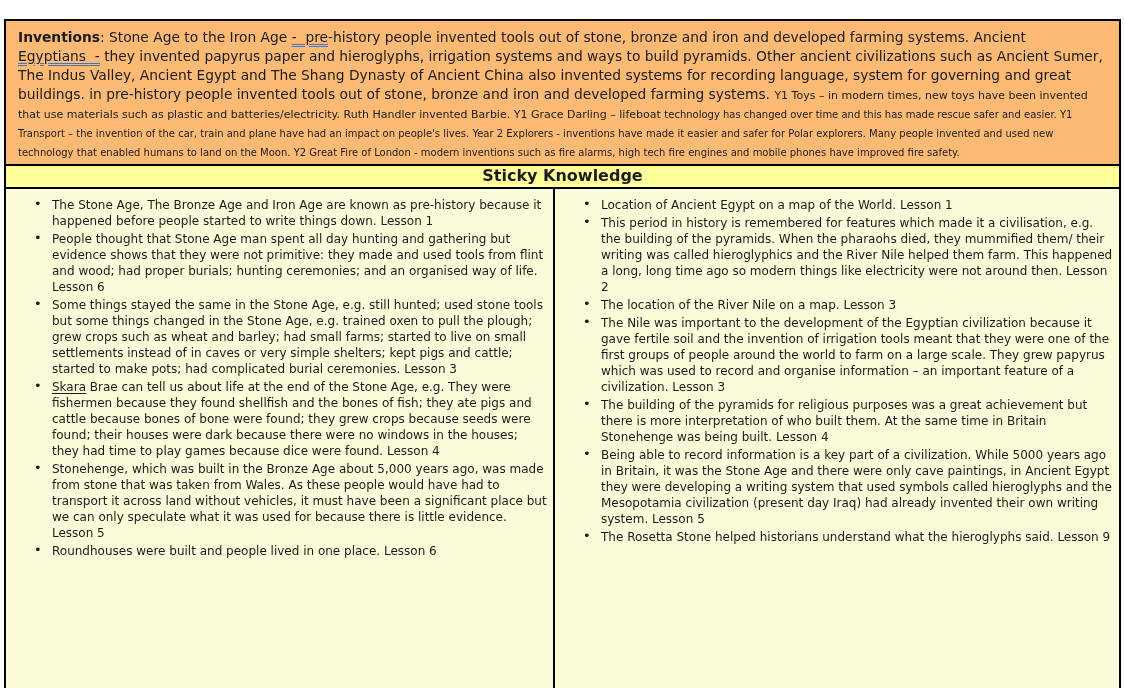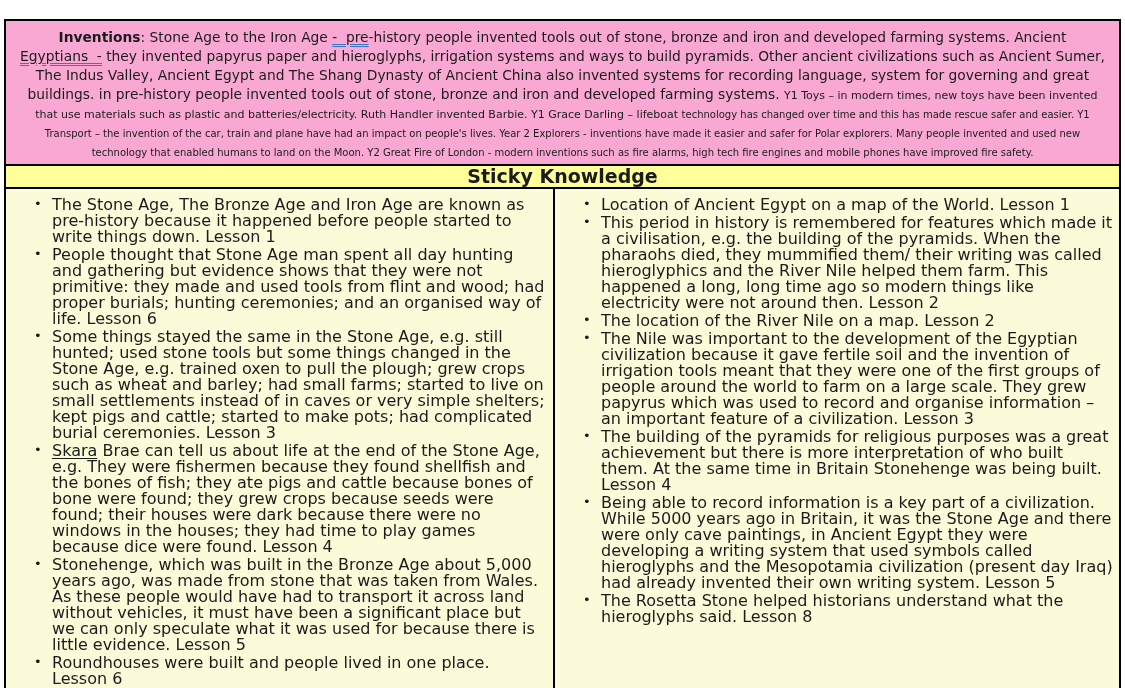--- a/index.html
+++ b/index.html
@@ -3,48 +3,48 @@
 <meta charset="utf-8">
 <style>
   html,body{margin:0;padding:0;}
   body{
     width:1125px;height:688px;background:#ffffff;overflow:hidden;
     font-family:"DejaVu Sans", sans-serif;color:#1b1b1b;position:relative;
   }
   .sheet{position:absolute;left:4px;top:19px;width:1117px;}
   .top-section{
     box-sizing:border-box;width:100%;min-height:114px;
-    border:2px solid #000;background:#f9a8d4;
-    padding:7px 12px 3px 12px;text-align:center;
+    border:2px solid #000;background:#fdba74;
+    padding:7px 12px 3px 12px;
   }
   .top-section p{margin:0;font-size:13.8px;line-height:19px;}
   .bold-lead{font-weight:bold;}
   .grammar{
     text-decoration-line:underline;text-decoration-style:double;
     text-decoration-color:#3b74c9;text-underline-offset:2px;
   }
   .small-a{font-size:11px;line-height:15px;}
   .small-b{font-size:10px;line-height:13.5px;}
   .band{
     box-sizing:border-box;width:100%;
     border:2px solid #000;border-top:none;background:#ffff99;
-    text-align:center;font-weight:bold;font-size:19px;line-height:20px;
+    text-align:center;font-weight:bold;font-size:16px;line-height:20px;
     padding:0 0 1px 0;
   }
   .columns{display:flex;align-items:flex-start;width:100%;}
   .col{
     box-sizing:border-box;background:#fbfbd9;
     border-bottom:2px solid #000;padding:0 6px;
   }
   .col-left{width:549px;border-left:2px solid #000;min-height:516px;}
   .col-right{width:568px;border-left:2px solid #000;border-right:2px solid #000;min-height:521px;}
   ul.bullets{margin:8px 0 0 0;padding:0 0 0 22px;list-style:none;}
   ul.bullets li{
     position:relative;padding-left:18px;margin-bottom:2px;
-    font-size:16px;line-height:16px;text-align:left;
+    font-size:12px;line-height:16px;text-align:left;
   }
   ul.bullets li::before{
     content:"\2022";position:absolute;left:0;top:-1px;font-size:13px;
   }
   .squiggle{
     text-decoration-line:underline;text-decoration-style:wavy;
     text-decoration-color:#d40000;text-decoration-thickness:1px;
     text-underline-offset:2px;
     text-decoration:underline;
   }
@@ -72,22 +72,22 @@
         <li><span class="squiggle">Skara</span> Brae can tell us about life at the end of the Stone Age, e.g. They were fishermen because they found shellfish and the bones of fish; they ate pigs and cattle because bones of bone were found; they grew crops because seeds were found; their houses were dark because there were no windows in the houses; they had time to play games because dice were found. Lesson 4</li>
         <li>Stonehenge, which was built in the Bronze Age about 5,000 years ago, was made from stone that was taken from Wales. As these people would have had to transport it across land without vehicles, it must have been a significant place but we can only speculate what it was used for because there is little evidence. Lesson 5</li>
         <li>Roundhouses were built and people lived in one place. Lesson 6</li>
       </ul>
     </div>
 
     <div class="col col-right">
       <ul class="bullets">
         <li>Location of Ancient Egypt on a map of the World. Lesson 1</li>
         <li>This period in history is remembered for features which made it a civilisation, e.g. the building of the pyramids. When the pharaohs died, they mummified them/ their writing was called hieroglyphics and the River Nile helped them farm. This happened a long, long time ago so modern things like electricity were not around then. Lesson 2</li>
-        <li>The location of the River Nile on a map. Lesson 2</li>
+        <li>The location of the River Nile on a map. Lesson 3</li>
         <li>The Nile was important to the development of the Egyptian civilization because it gave fertile soil and the invention of irrigation tools meant that they were one of the first groups of people around the world to farm on a large scale. They grew papyrus which was used to record and organise information – an important feature of a civilization. Lesson 3</li>
         <li>The building of the pyramids for religious purposes was a great achievement but there is more interpretation of who built them. At the same time in Britain Stonehenge was being built. Lesson 4</li>
         <li>Being able to record information is a key part of a civilization. While 5000 years ago in Britain, it was the Stone Age and there were only cave paintings, in Ancient Egypt they were developing a writing system that used symbols called hieroglyphs and the Mesopotamia civilization (present day Iraq) had already invented their own writing system. Lesson 5</li>
-        <li>The Rosetta Stone helped historians understand what the hieroglyphs said. Lesson 8</li>
+        <li>The Rosetta Stone helped historians understand what the hieroglyphs said. Lesson 9</li>
       </ul>
     </div>
 
   </div>
 </div>
 
 </body></html>

